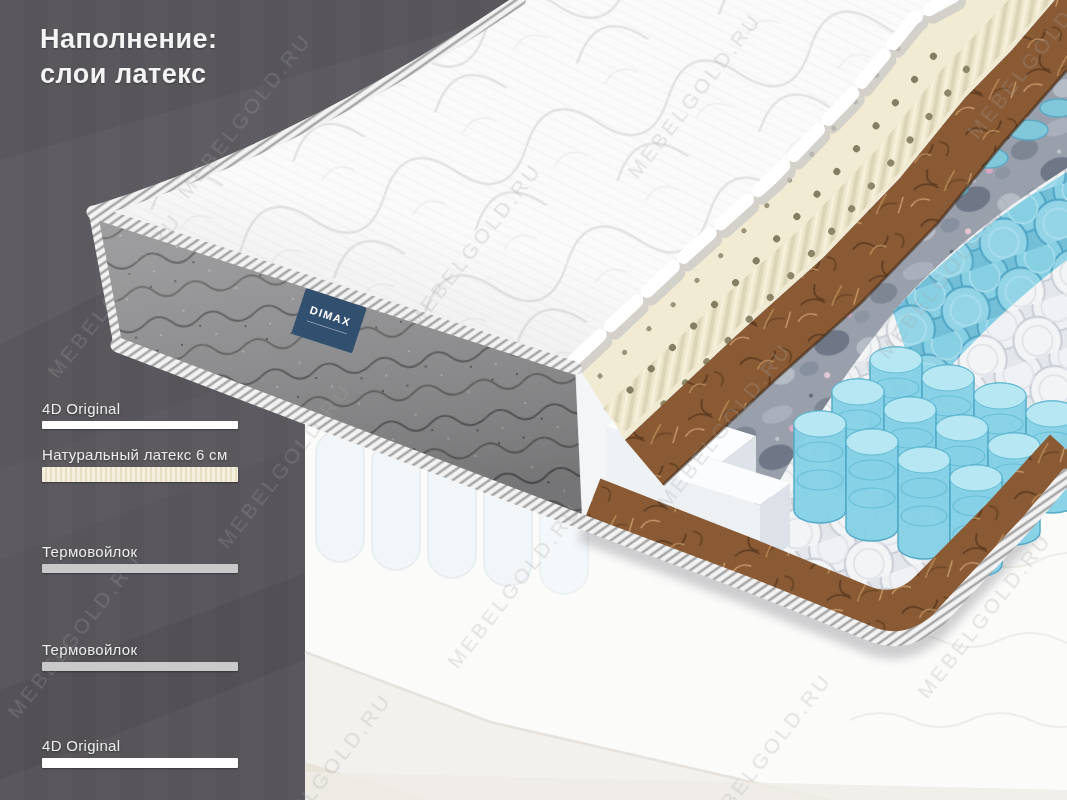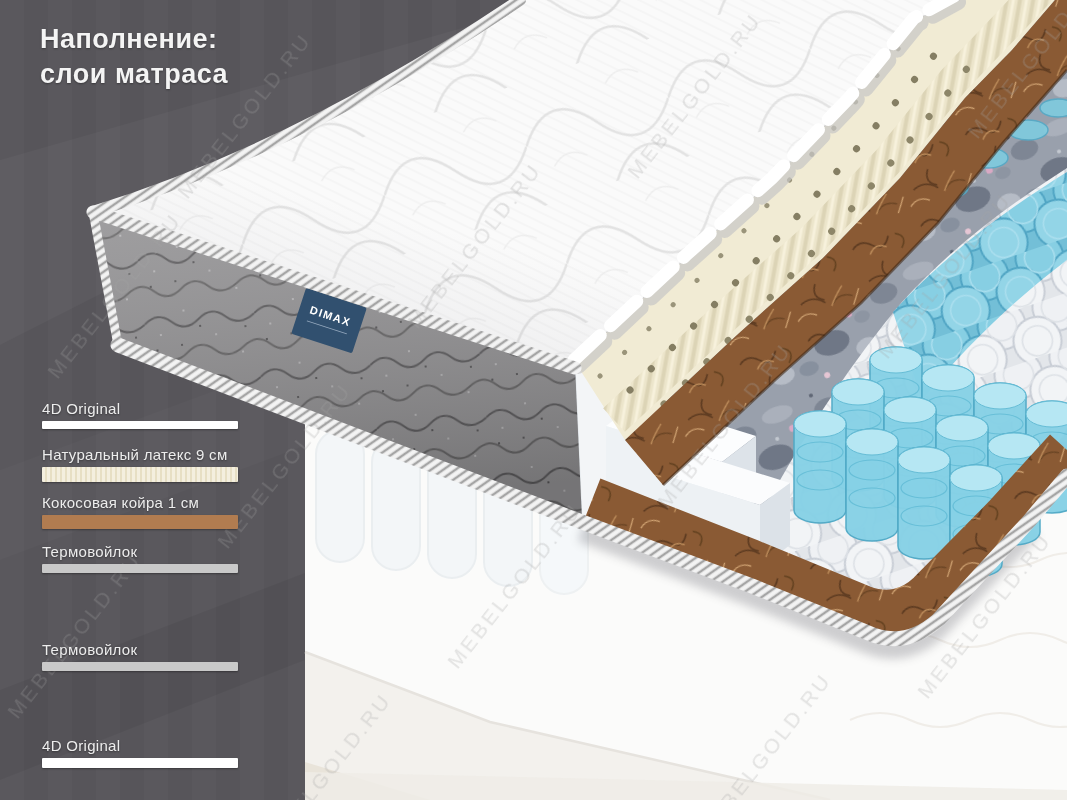--- a/index.html
+++ b/index.html
@@ -251,34 +251,30 @@
     <text transform="translate(770,760) rotate(-52)">MEBELGOLD.RU</text>
     <text transform="translate(950,280) rotate(-52)">MEBELGOLD.RU</text>
     <text transform="translate(990,620) rotate(-52)">MEBELGOLD.RU</text>
     <text transform="translate(1040,60) rotate(-52)">MEBELGOLD.RU</text>
   </g>
 </svg>
 
 <div id="panel">
   <div class="title">
     <div>Наполнение:</div>
-    <div>слои матраса</div>
+    <div>слои латекс</div>
   </div>
 
   <div class="layer-row r1">
     <div class="layer-label">4D Original</div>
     <div class="layer-bar" style="background: rgb(255, 255, 255);"></div>
   </div>
   <div class="layer-row r2">
-    <div class="layer-label">Натуральный латекс 9 см</div>
+    <div class="layer-label">Натуральный латекс 6 см</div>
     <div class="layer-bar" style="background: repeating-linear-gradient(90deg, rgb(244, 239, 223) 0px, rgb(244, 239, 223) 3px, rgb(231, 223, 196) 3px, rgb(231, 223, 196) 5px);"></div>
-  </div>
-  <div class="layer-row r3">
-    <div class="layer-label">Кокосовая койра 1 см</div>
-    <div class="layer-bar" style="background: rgb(177, 124, 80);"></div>
   </div>
   <div class="layer-row r4">
     <div class="layer-label">Термовойлок</div>
     <div class="layer-bar" style="background: rgb(201, 201, 201);"></div>
   </div>
   <div class="layer-row r6">
     <div class="layer-label">Термовойлок</div>
     <div class="layer-bar" style="background: rgb(201, 201, 201);"></div>
   </div>
   <div class="layer-row r8">

